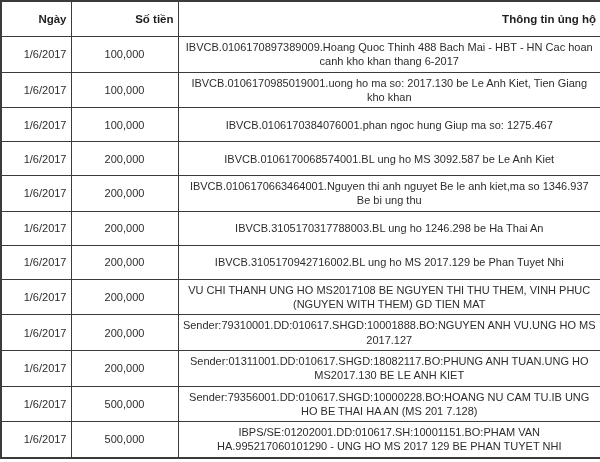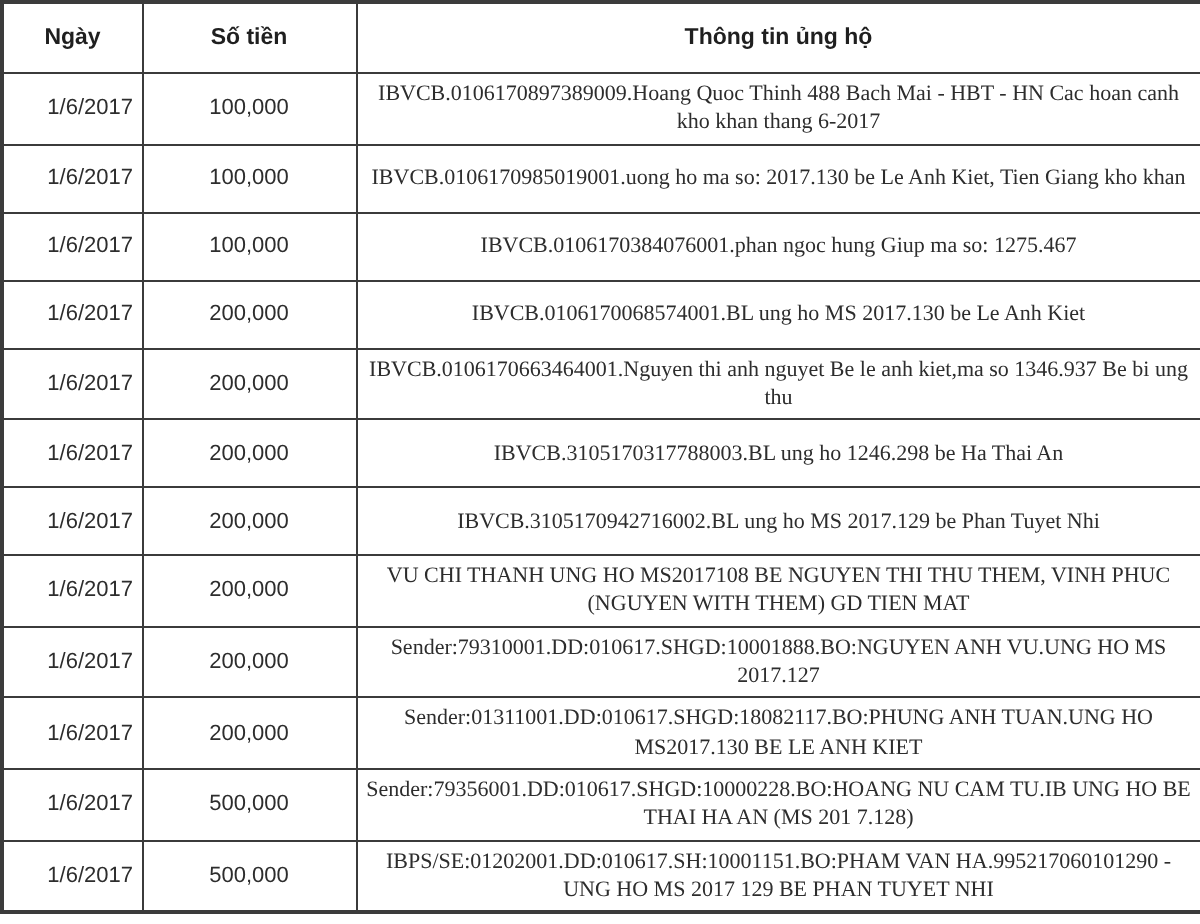--- a/index.html
+++ b/index.html
@@ -34,40 +34,39 @@
     line-height: 1.3;
     padding: 3px 4px;
     background: #ffffff;
     overflow: hidden;
     word-wrap: break-word;
   }
   table.donation-table th {
     height: 28px;
     font-weight: bold;
     font-size: 11.5px;
-    text-align: center;
+    text-align: right;
     vertical-align: middle;
     color: #1f1f1f;
   }
   table.donation-table td {
     height: 27px; 
     vertical-align: middle;
   }
   td.cell-date {
     text-align: right;
   }
   td.cell-amount {
     text-align: center;
     padding-right: 10px;
   }
   td.cell-info {
     text-align: center;
     padding-left: 6px;
     padding-right: 6px;
-    font-family: Liberation Serif, serif;
   }
 </style>
 </head>
 <body>
 
 <div class="page">
   <table class="donation-table">
     <colgroup>
       <col class="col-date">
       <col class="col-amount">
@@ -95,21 +94,21 @@
 
   <tr>
     <td class="cell-date">1/6/2017</td>
     <td class="cell-amount">100,000</td>
     <td class="cell-info">IBVCB.0106170384076001.phan ngoc hung Giup ma so: 1275.467</td>
   </tr>
 
   <tr>
     <td class="cell-date">1/6/2017</td>
     <td class="cell-amount">200,000</td>
-    <td class="cell-info">IBVCB.0106170068574001.BL ung ho MS 2017.130 be Le Anh Kiet</td>
+    <td class="cell-info">IBVCB.0106170068574001.BL ung ho MS 3092.587 be Le Anh Kiet</td>
   </tr>
 
   <tr>
     <td class="cell-date">1/6/2017</td>
     <td class="cell-amount">200,000</td>
     <td class="cell-info">IBVCB.0106170663464001.Nguyen thi anh nguyet Be le anh kiet,ma so 1346.937 Be bi ung thu</td>
   </tr>
 
   <tr>
     <td class="cell-date">1/6/2017</td>

